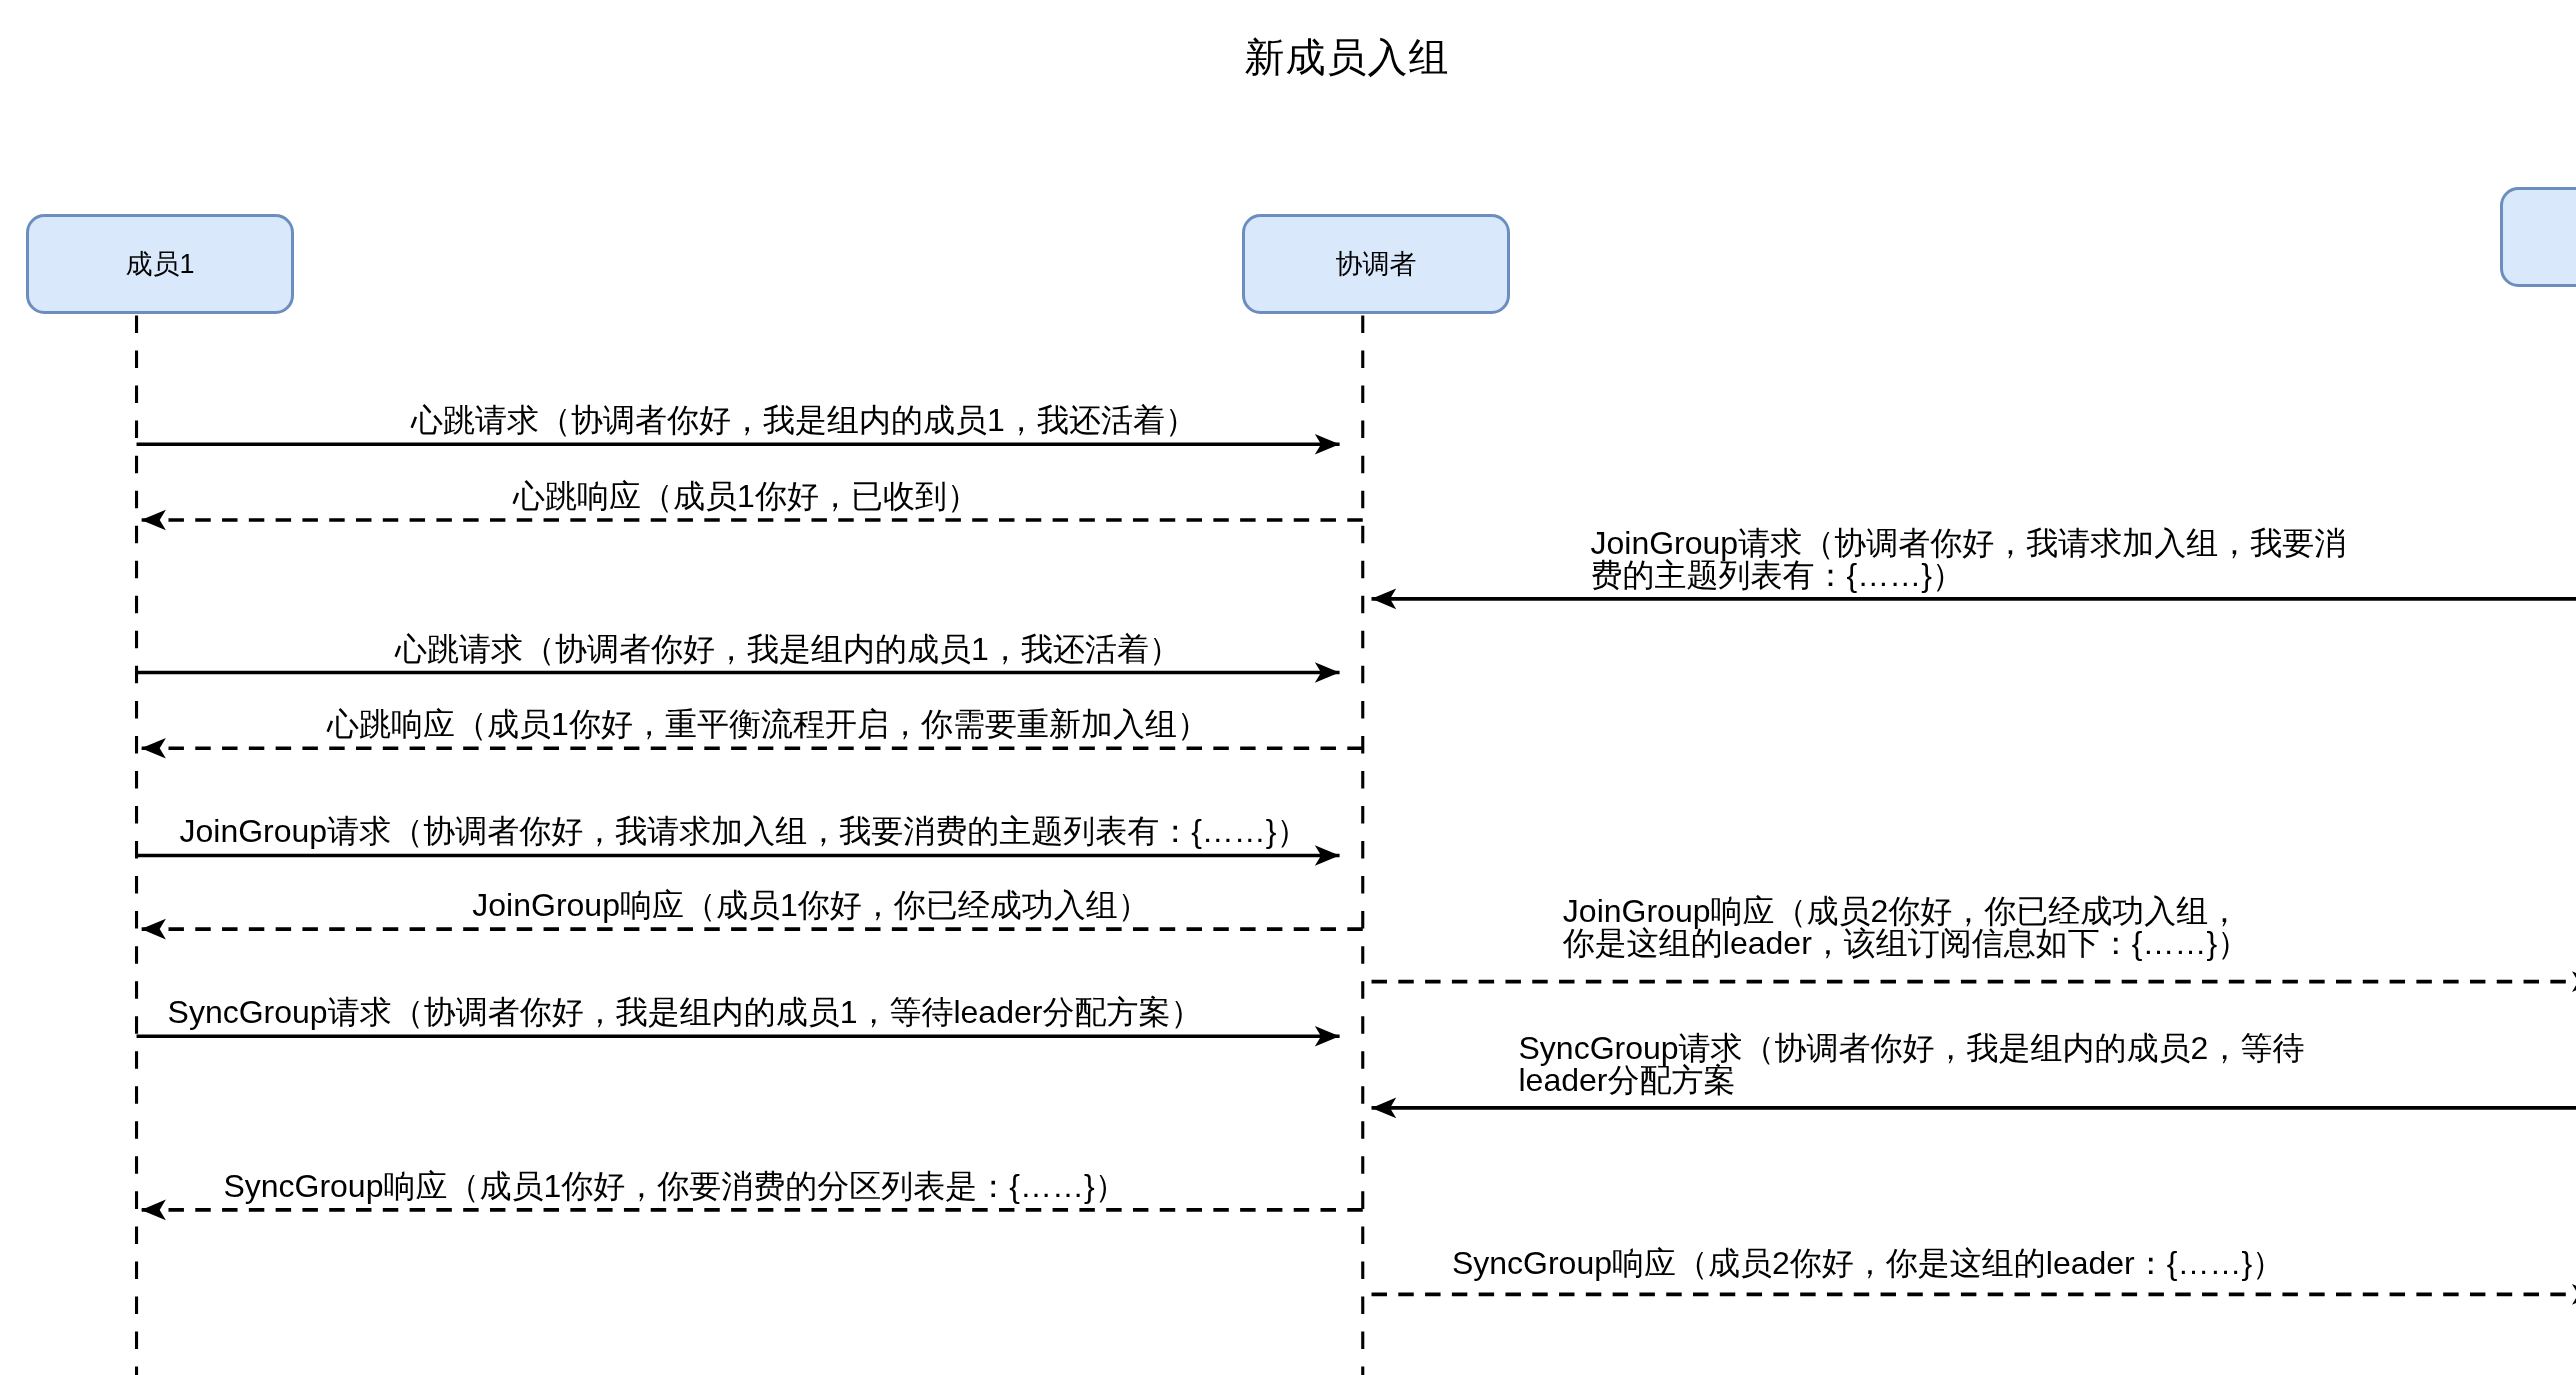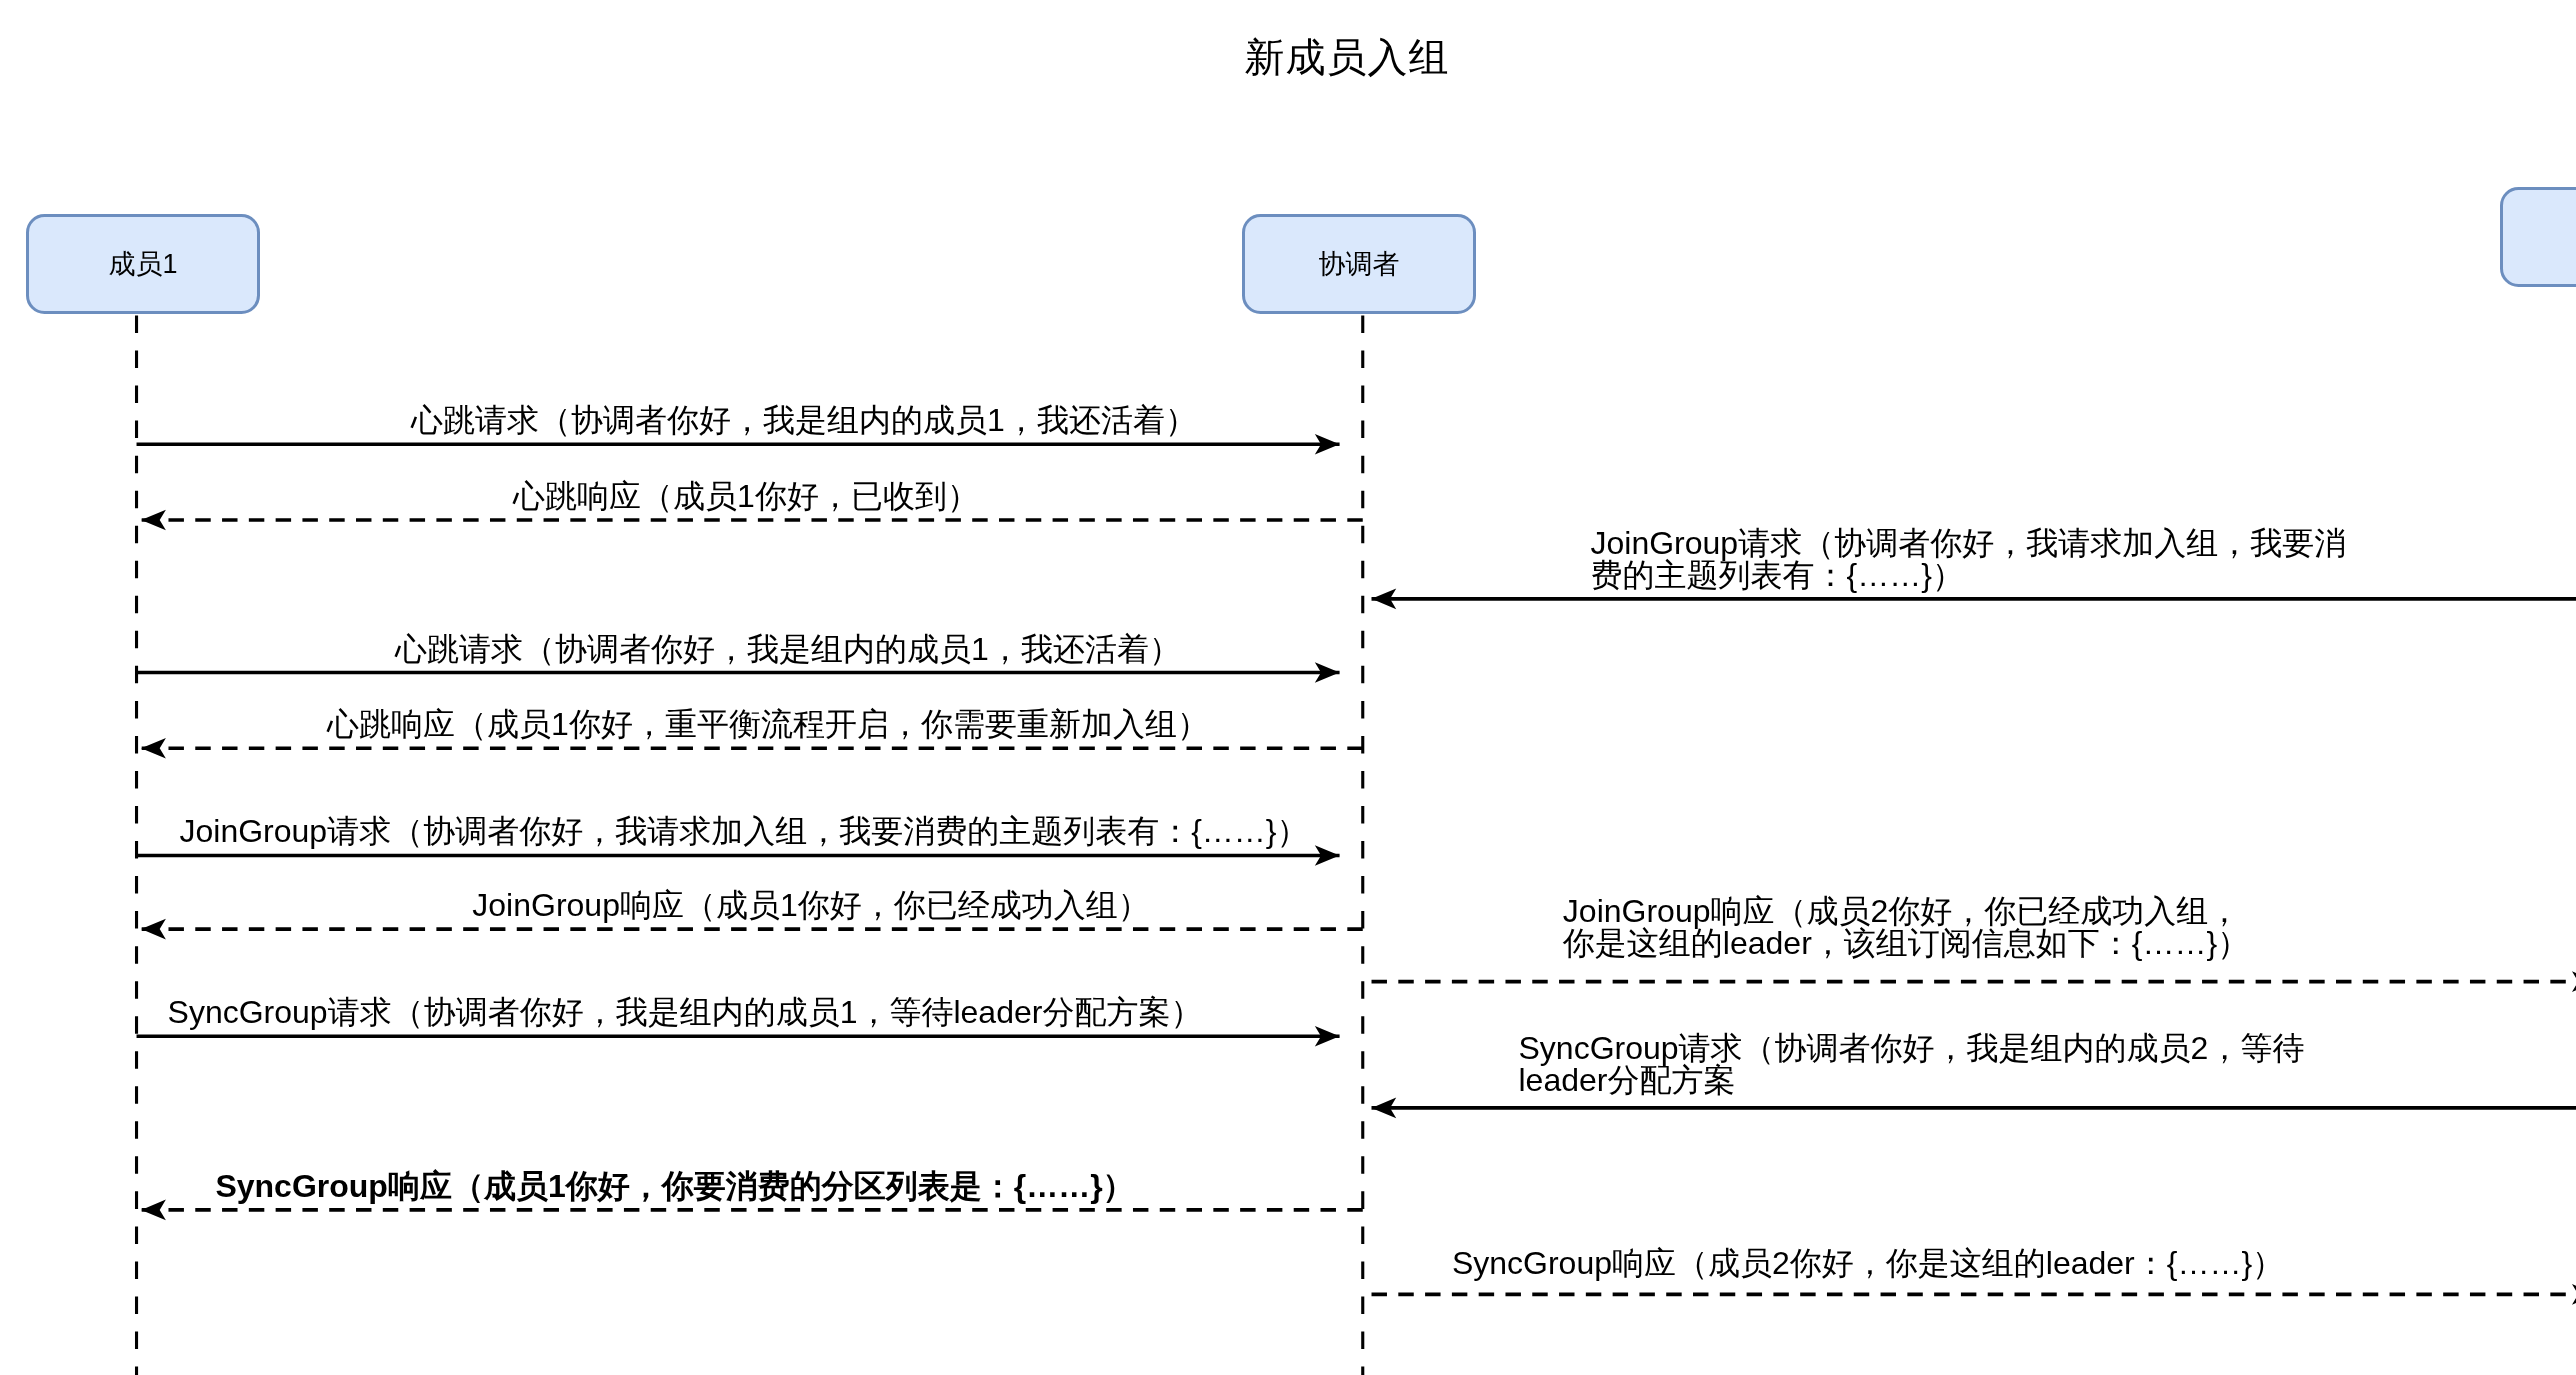--- a/index.html
+++ b/index.html
@@ -14,21 +14,21 @@
   #title{
     position:absolute;
     top:30px;left:1347px;
     transform:translateX(-50%);
     font-size:40px;
     letter-spacing:1px;
     white-space:nowrap;
   }
   .participant{
     position:absolute;
-    width:234px;height:100px;
+    width:268px;height:100px;
     box-sizing:border-box;
     background:#dae8fc;
     border:3.6px solid #6c8ebf;
     border-radius:18.5px;
     display:flex;align-items:center;justify-content:center;
     font-size:27px;
     white-space:nowrap;
   }
   #p-member1{left:26px;top:214px;}
   #p-coordinator{left:1242px;top:214px;}
@@ -87,17 +87,17 @@
       <div class="msg-label" style="left: 714px; bottom: 864px; margin-left: 32px;">心跳响应（成员1你好，已收到）</div>
       <div class="msg-label" style="left: 1980px; bottom: 785px;">JoinGroup请求（协调者你好，我请求加入组，我要消费的主题列表有：{……}）</div>
       <div class="msg-label" style="left: 788px; bottom: 711px;">心跳请求（协调者你好，我是组内的成员1，我还活着）</div>
       <div class="msg-label" style="left: 768px; bottom: 636px;">心跳响应（成员1你好，重平衡流程开启，你需要重新加入组）</div>
       <div class="msg-label" style="left: 744px; bottom: 529px;">JoinGroup请求（协调者你好，我请求加入组，我要消费的主题列表有：{……}）</div>
       <div class="msg-label" style="left: 811px; bottom: 455px;">JoinGroup响应（成员1你好，你已经成功入组）</div>
       <div class="msg-label" style="left: 1906px; bottom: 417px;">JoinGroup响应（成员2你好，你已经成功入组，
 你是这组的leader，该组订阅信息如下：{……}）</div>
       <div class="msg-label" style="left: 685px; bottom: 348px;">SyncGroup请求（协调者你好，我是组内的成员1，等待leader分配方案）</div>
       <div class="msg-label" style="left: 1932px; bottom: 280px;">SyncGroup请求（协调者你好，我是组内的成员2，等待leader分配方案</div>
-      <div class="msg-label" style="left: 675px; bottom: 174px; font-weight: bold;">SyncGroup响应（成员1你好，你要消费的分区列表是：{……}）</div>
+      <div class="msg-label" style="left: 675px; bottom: 174px;">SyncGroup响应（成员1你好，你要消费的分区列表是：{……}）</div>
       <div class="msg-label" style="left: 1868px; bottom: 97px;">SyncGroup响应（成员2你好，你是这组的leader：{……}）</div>
     </div>
 </div>
 
 
 </body></html>

